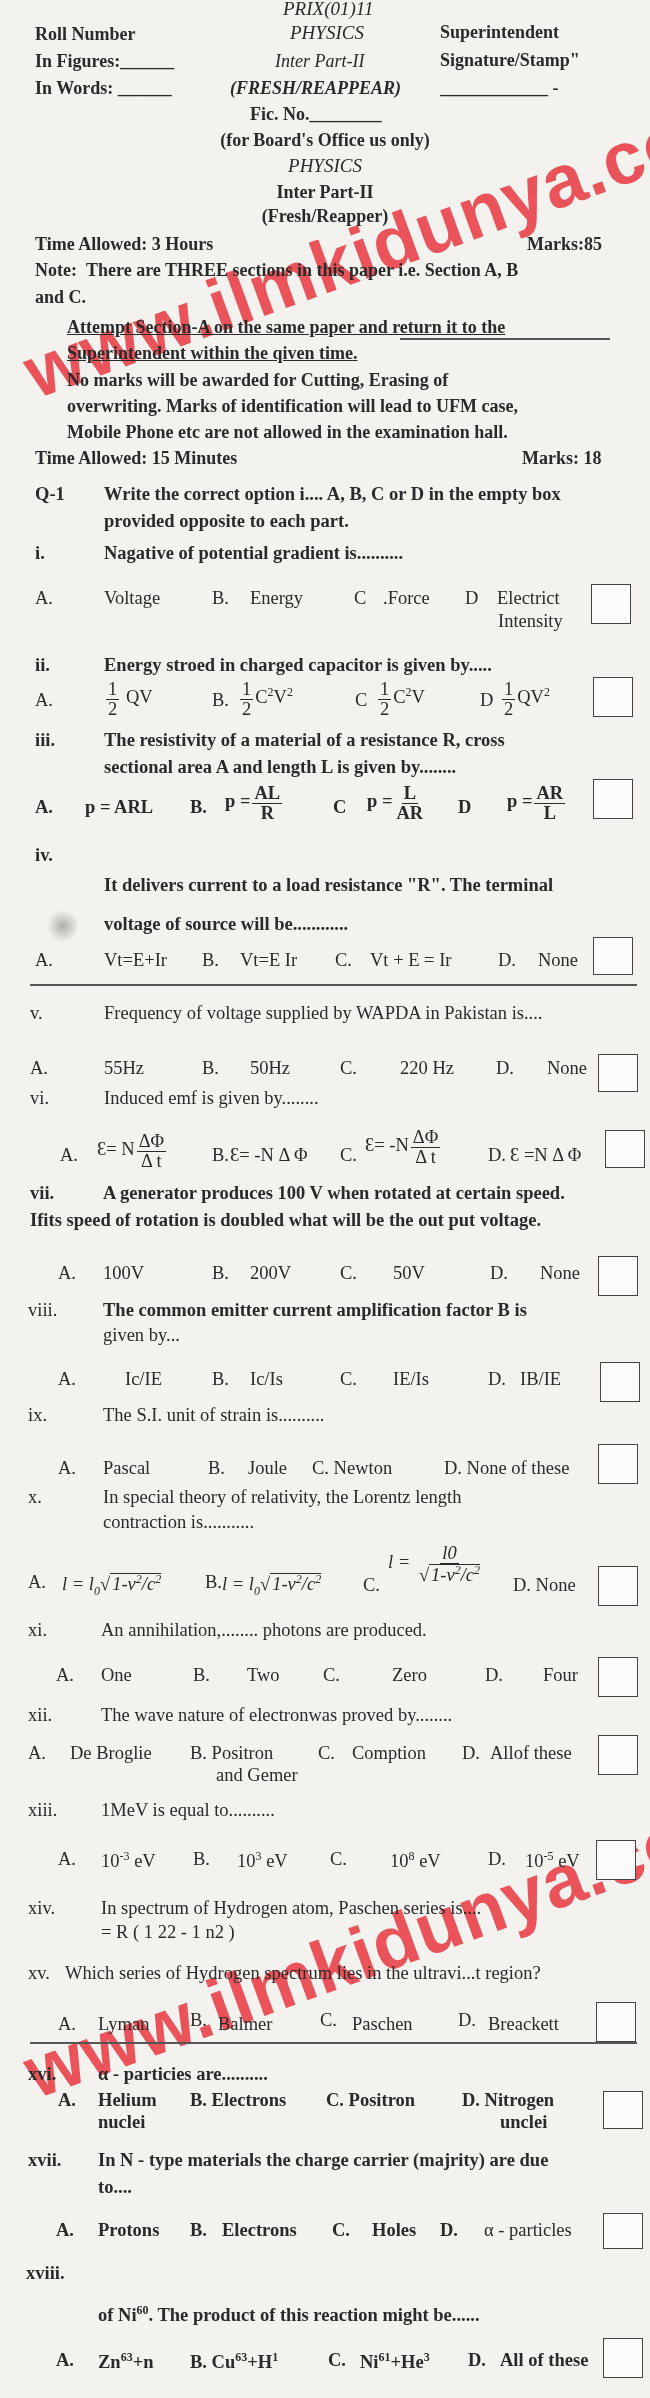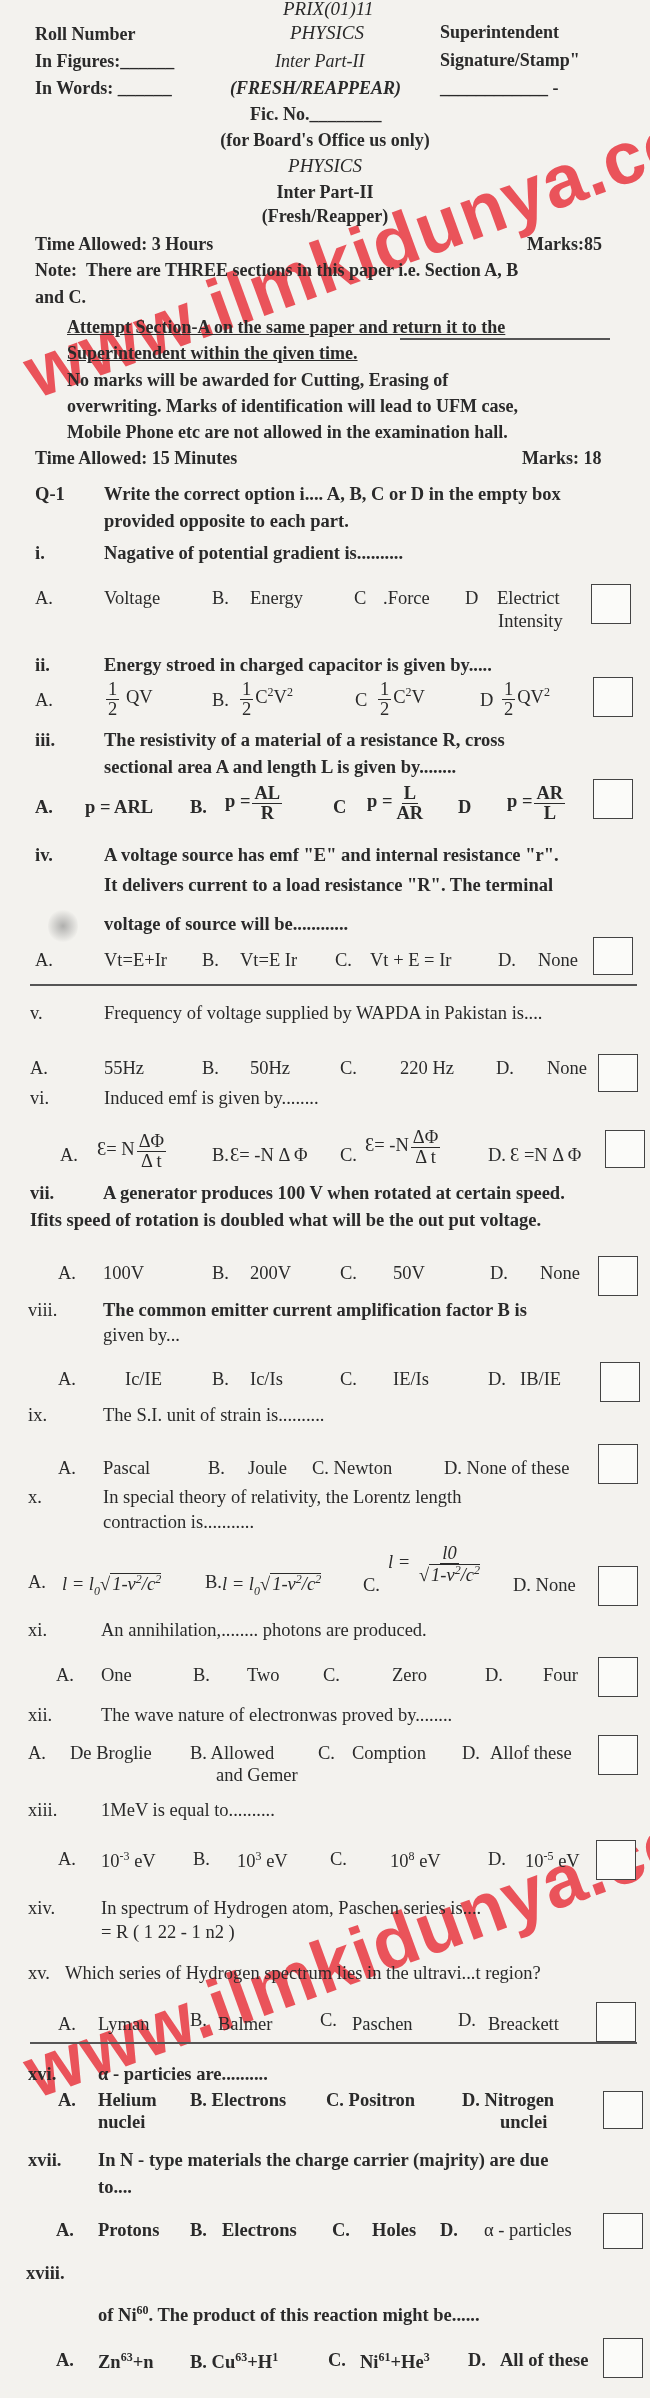--- a/index.html
+++ b/index.html
@@ -158,21 +158,20 @@
   <div class="abs q" style="left:507px; top:784px;">
     <span>p =</span><span class="frac">
         <span class="num">AR</span>
         <span class="den">L</span>
       </span>
   </div>
   <div class="box" style="left:593px; top:779px;"></div>
 
   <div class="smudge" style="left:48px; top:908px; width:30px; height:36px;"></div>
   <div class="abs q" style="left:35px; top:845px;">iv.</div>
-  <div class="abs q" style="left:104px; top:845px;">A voltage source has emf "E" and internal resistance "r".</div>
   <div class="abs q" style="left:104px; top:875px;">It delivers current to a load resistance "R". The terminal</div>
   <div class="abs q" style="left:104px; top:914px;">voltage of source will be............</div>
   <div class="abs opt" style="left:35px; top:950px;">A.</div>
   <div class="abs opt" style="left:104px; top:950px;">Vt=E+Ir</div>
   <div class="abs opt" style="left:202px; top:950px;">B.</div>
   <div class="abs opt" style="left:240px; top:950px;">Vt=E Ir</div>
   <div class="abs opt" style="left:335px; top:950px;">C.</div>
   <div class="abs opt" style="left:370px; top:950px;">Vt + E = Ir</div>
   <div class="abs opt" style="left:498px; top:950px;">D.</div>
   <div class="abs opt" style="left:538px; top:950px;">None</div>
@@ -280,21 +279,21 @@
   <div class="abs opt" style="left:323px; top:1665px;">C.</div>
   <div class="abs opt" style="left:392px; top:1665px;">Zero</div>
   <div class="abs opt" style="left:485px; top:1665px;">D.</div>
   <div class="abs opt" style="left:543px; top:1665px;">Four</div>
   <div class="box" style="left:598px; top:1657px;"></div>
 
   <div class="abs opt" style="left:28px; top:1705px;">xii.</div>
   <div class="abs opt" style="left:101px; top:1705px;">The wave nature of electronwas proved by........</div>
   <div class="abs opt" style="left:28px; top:1743px;">A.</div>
   <div class="abs opt" style="left:70px; top:1743px;">De Broglie</div>
-  <div class="abs opt" style="left:190px; top:1743px;">B. Allowed</div>
+  <div class="abs opt" style="left:190px; top:1743px;">B. Positron</div>
   <div class="abs opt" style="left:216px; top:1765px;">and Gemer</div>
   <div class="abs opt" style="left:318px; top:1743px;">C.</div>
   <div class="abs opt" style="left:352px; top:1743px;">Comption</div>
   <div class="abs opt" style="left:462px; top:1743px;">D.</div>
   <div class="abs opt" style="left:490px; top:1743px;">Allof these</div>
   <div class="box" style="left:598px; top:1735px;"></div>
 
   <div class="abs opt" style="left:28px; top:1800px;">xiii.</div>
   <div class="abs opt" style="left:101px; top:1800px;">1MeV is equal to..........</div>
   <div class="abs opt" style="left:58px; top:1849px;">A.</div>

